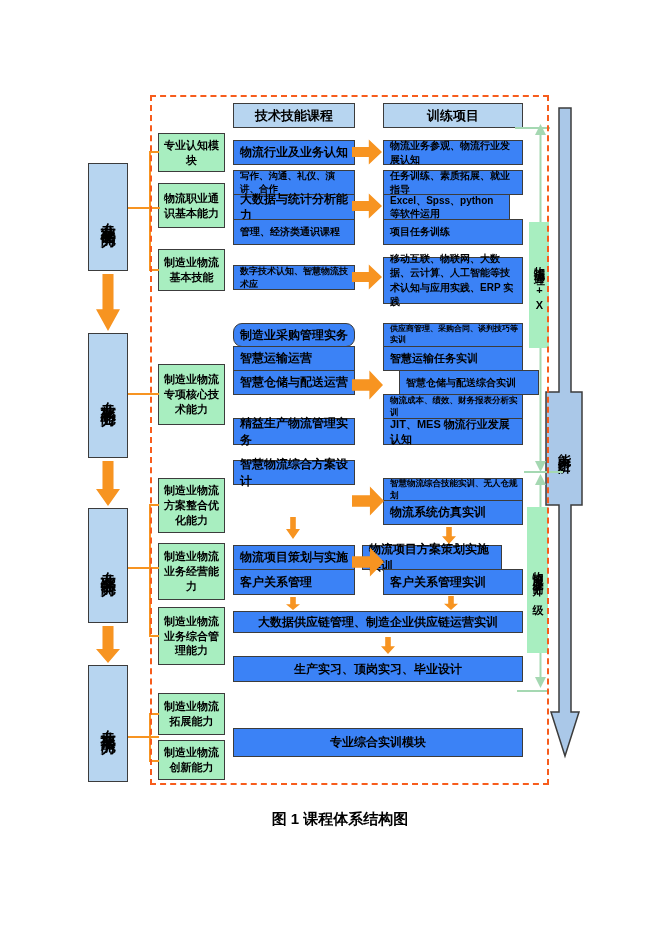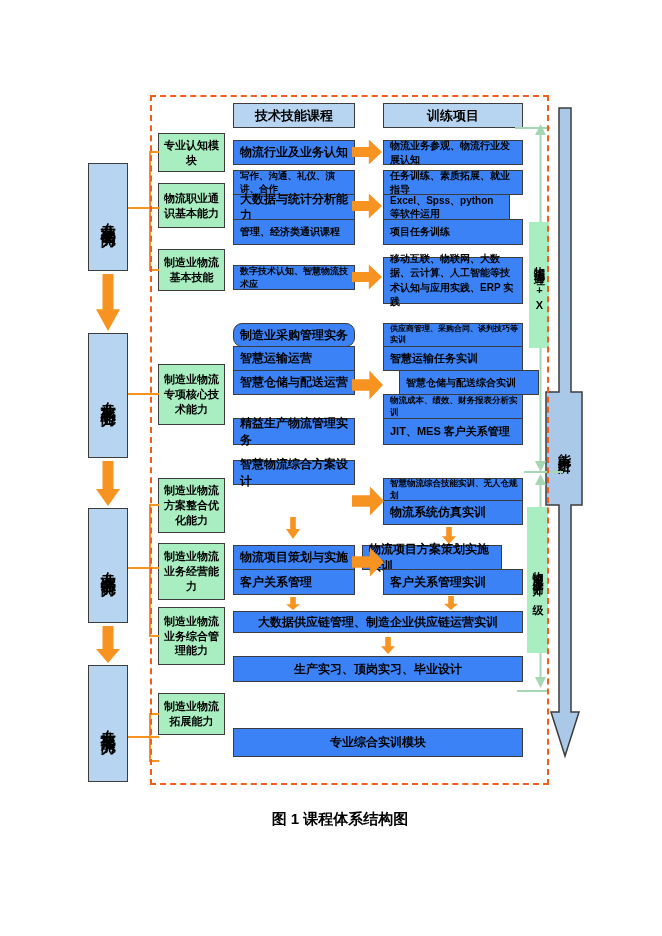--- a/index.html
+++ b/index.html
@@ -92,20 +92,21 @@
   <div class="oline" style="left:149px;top:760px;width:10px;height:2px;"></div>
 
   <div class="box green fs11 center" style="left:158px;top:133px;width:67px;height:39px;">专业认知模块</div>
   <div class="box green fs11 center" style="left:158px;top:183px;width:67px;height:45px;">物流职业通识基本能力</div>
   <div class="box green fs11 center" style="left:158px;top:249px;width:67px;height:42px;">制造业物流基本技能</div>
   <div class="box green fs11 center" style="left:158px;top:364px;width:67px;height:61px;">制造业物流专项核心技术能力</div>
   <div class="box green fs11 center" style="left:158px;top:478px;width:67px;height:55px;">制造业物流方案整合优化能力</div>
   <div class="box green fs11 center" style="left:158px;top:543px;width:67px;height:57px;">制造业物流业务经营能力</div>
   <div class="box green fs11 center" style="left:158px;top:607px;width:67px;height:58px;">制造业物流业务综合管理能力</div>
   <div class="box green fs11 center" style="left:158px;top:693px;width:67px;height:42px;">制造业物流拓展能力</div>
+  <div class="box green fs11 center" style="left:158px;top:740px;width:67px;height:40px;">制造业物流创新能力</div>
 
   <div class="box pink fs12 left" style="left:233px;top:140px;width:122px;height:25px;">物流行业及业务认知</div>
   <div class="box pink fs95 left" style="left:233px;top:170px;width:122px;height:25px;">写作、沟通、礼仪、演讲、合作</div>
   <div class="box pink fs12 left" style="left:233px;top:194px;width:122px;height:26px;">大数据与统计分析能力</div>
   <div class="box pink fs10 left" style="left:233px;top:219px;width:122px;height:26px;">管理、经济类通识课程</div>
   <div class="box pink fs9 left" style="left:233px;top:265px;width:122px;height:25px;">数字技术认知、智慧物流技术应</div>
   <div class="box pink fs12 left" style="left:233px;top:323px;width:122px;height:24px;border-radius:9px;">制造业采购管理实务</div>
   <div class="box pink fs12 left" style="left:233px;top:346px;width:122px;height:25px;">智慧运输运营</div>
   <div class="box pink fs12 left" style="left:233px;top:370px;width:122px;height:25px;">智慧仓储与配送运营</div>
   <div class="box pink fs12 left" style="left:233px;top:418px;width:122px;height:27px;">精益生产物流管理实务</div>
@@ -115,21 +116,21 @@
 
   <div class="box pink fs10 left" style="left:383px;top:140px;width:140px;height:25px;">物流业务参观、物流行业发展认知</div>
   <div class="box pink fs10 left" style="left:383px;top:170px;width:140px;height:25px;">任务训练、素质拓展、就业指导</div>
   <div class="box pink fs10 left" style="left:383px;top:194px;width:127px;height:26px;">Excel、Spss、python 等软件运用</div>
   <div class="box pink fs10 left" style="left:383px;top:219px;width:140px;height:26px;">项目任务训练</div>
   <div class="box pink fs10 left" style="left:383px;top:257px;width:140px;height:47px;line-height:1.45;">移动互联、物联网、大数据、云计算、人工智能等技术认知与应用实践、ERP 实践</div>
   <div class="box pink fs8 left" style="left:383px;top:323px;width:140px;height:24px;">供应商管理、采购合同、谈判技巧等实训</div>
   <div class="box pink fs11 left" style="left:383px;top:346px;width:140px;height:25px;">智慧运输任务实训</div>
   <div class="box pink fs10 left" style="left:399px;top:370px;width:140px;height:25px;">智慧仓储与配送综合实训</div>
   <div class="box pink fs85 left" style="left:383px;top:394px;width:140px;height:25px;">物流成本、绩效、财务报表分析实训</div>
-  <div class="box pink fs11 left" style="left:383px;top:418px;width:140px;height:27px;">JIT、MES 客户关系管理</div>
+  <div class="box pink fs11 left" style="left:383px;top:418px;width:140px;height:27px;">JIT、MES 物流行业发展认知</div>
   <div class="box pink fs85 left" style="left:383px;top:478px;width:140px;height:23px;">智慧物流综合技能实训、无人仓规划</div>
   <div class="box pink fs12 left" style="left:383px;top:500px;width:140px;height:25px;">物流系统仿真实训</div>
   <div class="box pink fs12 left" style="left:362px;top:545px;width:140px;height:25px;">物流项目方案策划实施实训</div>
   <div class="box pink fs12 left" style="left:383px;top:569px;width:140px;height:26px;">客户关系管理实训</div>
   <div class="box pink fs12 center" style="left:233px;top:611px;width:290px;height:22px;">大数据供应链管理、制造企业供应链运营实训</div>
   <div class="box pink fs12 center" style="left:233px;top:656px;width:290px;height:26px;">生产实习、顶岗实习、毕业设计</div>
   <div class="box pink fs12 center" style="left:233px;top:728px;width:290px;height:29px;">专业综合实训模块</div>
 
   <div class="arr-r" style="left:352px;top:139px;width:30px;height:26px;"></div>
   <div class="arr-r" style="left:352px;top:193px;width:30px;height:26px;"></div>

